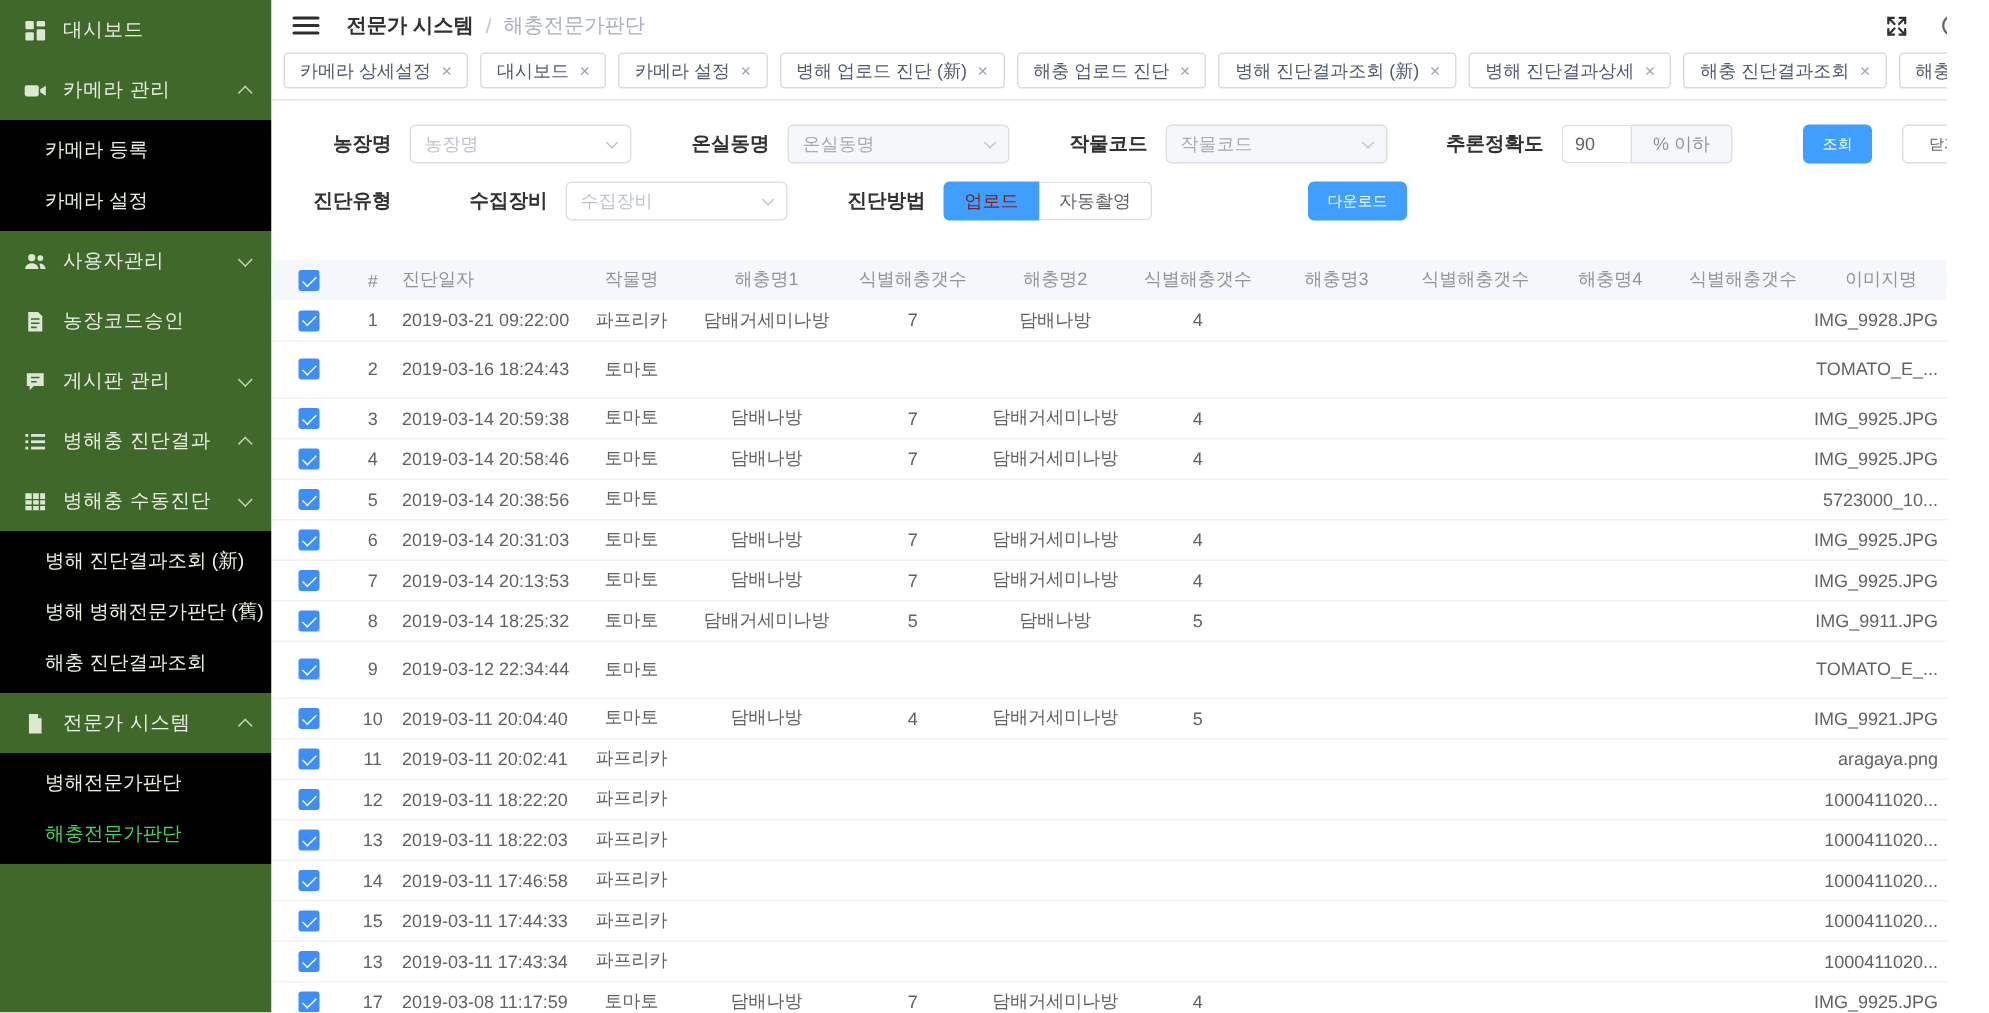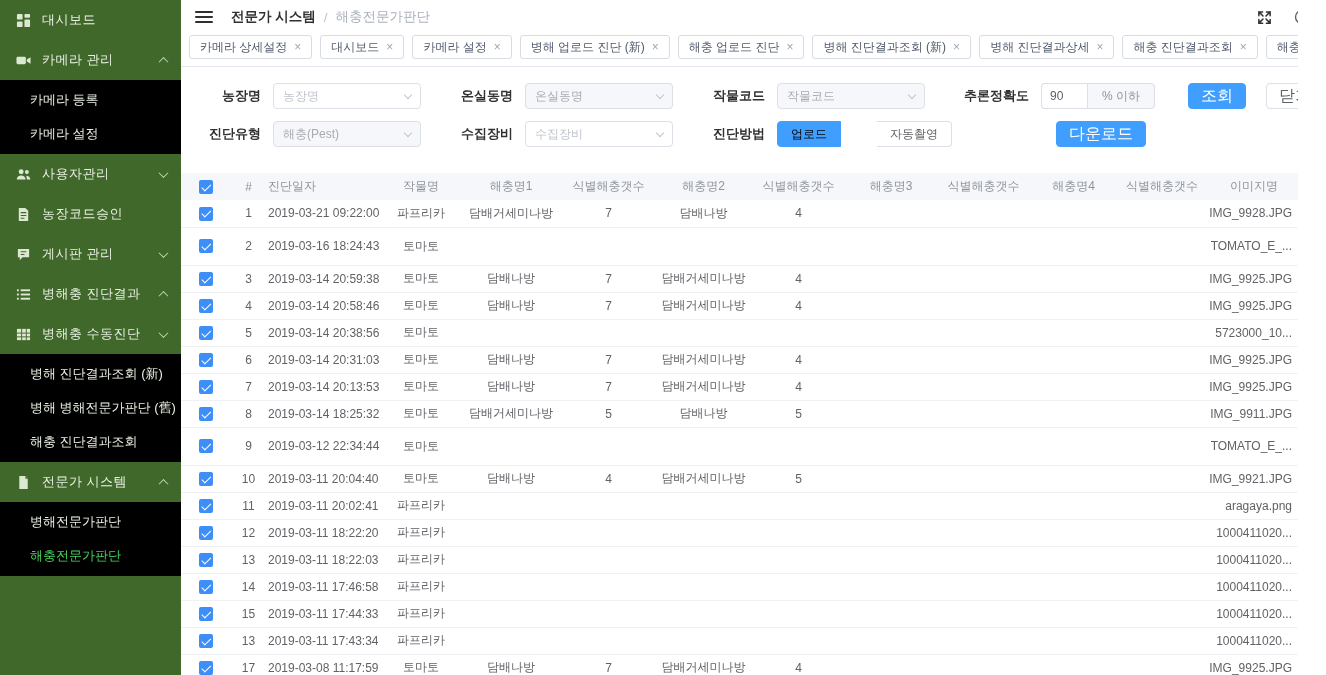--- a/index.html
+++ b/index.html
@@ -44,28 +44,28 @@
   .frow { display:flex; align-items:center; margin-bottom:12px; }
   .frow:last-of-type { margin-bottom:0; }
   .fgroup { display:flex; align-items:center; margin-right:28px; }
   .flabel { width:64px; text-align:right; margin-right:12px; font-weight:bold; font-size:13px; color:#303133; white-space:nowrap; flex-shrink:0; }
   .flabel.wide { width:76px; }
   .sel { width:148px; height:26px; border:1px solid #DCDFE6; border-radius:4px; background:#fff; display:flex; align-items:center; justify-content:space-between; padding:0 9px; font-size:12px; color:#BFC4CC; cursor:pointer; }
   .sel.disabled { background:#F5F7FA; color:#A8ABB2; cursor:not-allowed; }
   .caret { width:6px; height:6px; border-right:1.2px solid #C0C4CC; border-bottom:1.2px solid #C0C4CC; transform:rotate(45deg); margin-top:-3px; }
   .acc-input { width:46px; height:26px; border:1px solid #DCDFE6; border-right:none; border-radius:4px 0 0 4px; padding:0 8px; font-size:12px; color:#606266; outline:none; font-family:inherit; }
   .acc-addon { height:26px; border:1px solid #DCDFE6; border-radius:0 4px 4px 0; background:#F5F7FA; color:#909399; font-size:12px; display:flex; align-items:center; padding:0 14px; white-space:nowrap; }
-  .btn { height:26px; padding:0 12px; font-size:16px; border-radius:4px; cursor:pointer; font-family:inherit; white-space:nowrap; }
+  .btn { height:26px; padding:0 12px; font-size:10px; border-radius:4px; cursor:pointer; font-family:inherit; white-space:nowrap; }
   .btn.blue { background:#409EFF; border:1px solid #409EFF; color:#fff; }
   .btn.plain { background:#fff; border:1px solid #DCDFE6; color:#606266; }
   .toggle { display:flex; }
   .tbtn { height:26px; padding:0 13px; font-size:12px; border:1px solid #DCDFE6; background:#fff; color:#606266; cursor:pointer; font-family:inherit; white-space:nowrap; }
   .tbtn:first-child { border-radius:4px 0 0 4px; }
-  .tbtn:last-child { border-radius:0 4px 4px 0; border-left:none;margin-left:36px; }
-  .tbtn.active { background:#409EFF; border-color:#409EFF; color:#000000; }
+  .tbtn:last-child { border-radius:0 4px 4px 0; border-left:none; }
+  .tbtn.active { background:#409EFF; border-color:#409EFF; color:#7f1d1d; }
   .dl-spacer { width:76px; flex-shrink:0; }
   .factions { position:absolute; top:16px; right:-26px; display:flex; gap:20px; }
   .factions .btn { min-width:44px; }
   .factions .plain { min-width:56px; }
 
   
   .twrap { flex:1; overflow:hidden; }
   table { border-collapse:collapse; table-layout:fixed; width:1239px; font-size:12px; color:#606266; }
   th, td { height:27px; text-align:center; white-space:nowrap; overflow:visible; padding:0; font-weight:normal; }
   thead th { background:#F5F7FA; color:#8F949C; }
@@ -274,24 +274,20 @@
         </div>
         <div class="fgroup">
           <span class="flabel wide">추론정확도</span>
           <input class="acc-input" value="90" style="">
           <span class="acc-addon">% 이하</span>
         </div>
       </div>
       <div class="frow">
         <div class="fgroup">
           <span class="flabel">진단유형</span>
-          <div class="sel disabled">
-            <span>해충(Pest)</span>
-            <i class="caret"></i>
-          </div>
         </div>
         <div class="fgroup">
           <span class="flabel">수집장비</span>
           <div class="sel">
             <span>수집장비</span>
             <i class="caret"></i>
           </div>
         </div>
         <div class="fgroup">
           <span class="flabel">진단방법</span>

